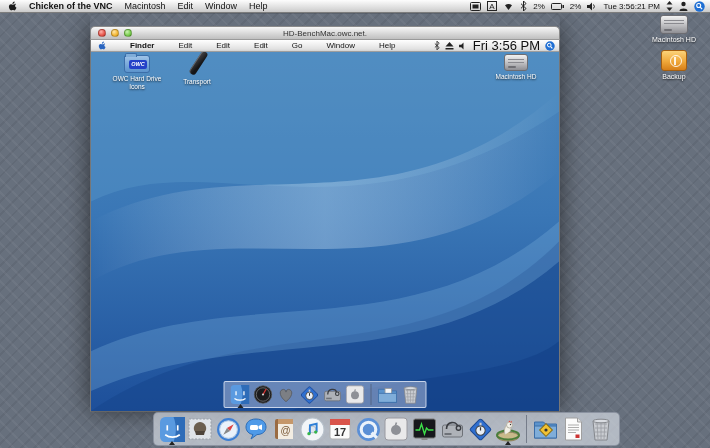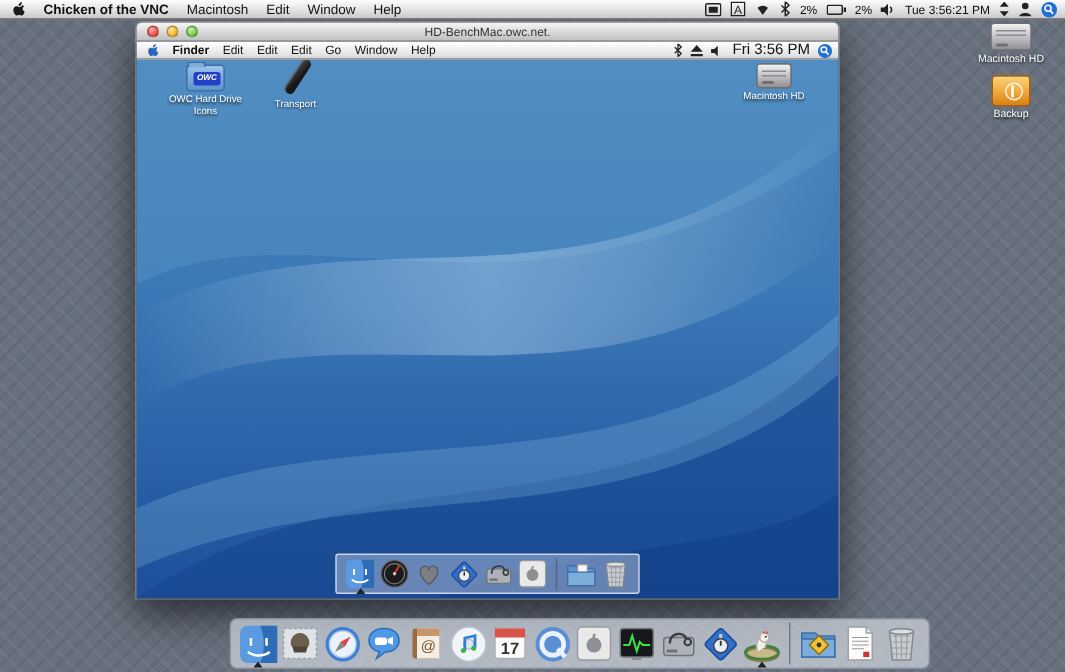--- a/index.html
+++ b/index.html
@@ -51,42 +51,42 @@
   
   .vnc-window {
     position:absolute; left:90px; top:14px; width:470px; height:386px;
     border-radius:6px 6px 0 0; box-shadow:0 10px 26px rgba(0,0,0,.6);
     z-index:10;
   }
   .titlebar {
     height:14px; border-radius:5px 5px 0 0;
     background:linear-gradient(#f7f7f7,#d5d5d5 60%,#bfbfbf);
     border:1px solid #8a8a8a; border-bottom:1px solid #9a9a9a;
-    display:flex; align-items:center; position:relative;
+    display:flex; align-items:center; position:relative;margin-top:12px;
   }
   .tl-btns { display:flex; gap:5px; padding-left:7px; }
   .tl { width:8px; height:8px; border-radius:50%; border:1px solid rgba(0,0,0,.25); }
   .tl.red{ background:radial-gradient(circle at 35% 30%, #ffb3ab, #e8584d 60%, #c33b31);}
   .tl.yel{ background:radial-gradient(circle at 35% 30%, #ffe7a8, #f5b835 60%, #d69a1c);}
   .tl.grn{ background:radial-gradient(circle at 35% 30%, #c9f2b0, #7ccf4f 60%, #55a52e);}
   .win-title {
     position:absolute; left:0; right:0; text-align:center;
     font-size:8px; color:#333; pointer-events:none;
   }
   .win-content { position:relative; height:372px; overflow:hidden; background:#2f6cb0; border-left:1px solid #777; border-right:1px solid #777; border-bottom:1px solid #666; }
 
   
   .remote-menubar {
     position:absolute; top:0; left:0; right:0; height:12px;
     background:linear-gradient(#ffffff,#e2e2e2 80%,#d2d2d2);
     border-bottom:1px solid #9d9d9d;
     display:flex; align-items:center; font-size:8px; color:#111; z-index:12;
   }
-  .rmb-left { display:flex; align-items:center; gap:9px; padding-left:7px; }
-  .rmb-right { margin-left:auto; display:flex; align-items:center; gap:5px; padding-right:4px; font-size:10px; }
+  .rmb-left { display:flex; align-items:center; gap:24px; padding-left:7px; }
+  .rmb-right { margin-left:auto; display:flex; align-items:center; gap:5px; padding-right:4px; font-size:13px; }
 
   
   .remote-desktop { position:absolute; top:12px; left:0; right:0; bottom:0; }
   .wallpaper { position:absolute; inset:0; }
   .r-icon { position:absolute; width:62px; text-align:center; z-index:6; }
   .r-icon .lbl { font-size:6.5px; color:#fff; margin-top:2px; line-height:1.2; text-shadow:0 1px 2px rgba(0,0,0,.8); }
   .owc-folder {
     width:26px; height:18px; margin:0 auto; position:relative;
     background:linear-gradient(#9ec3e8,#5b93cc); border:1px solid #3c6ea8; border-radius:2px 3px 3px 3px;
   }

